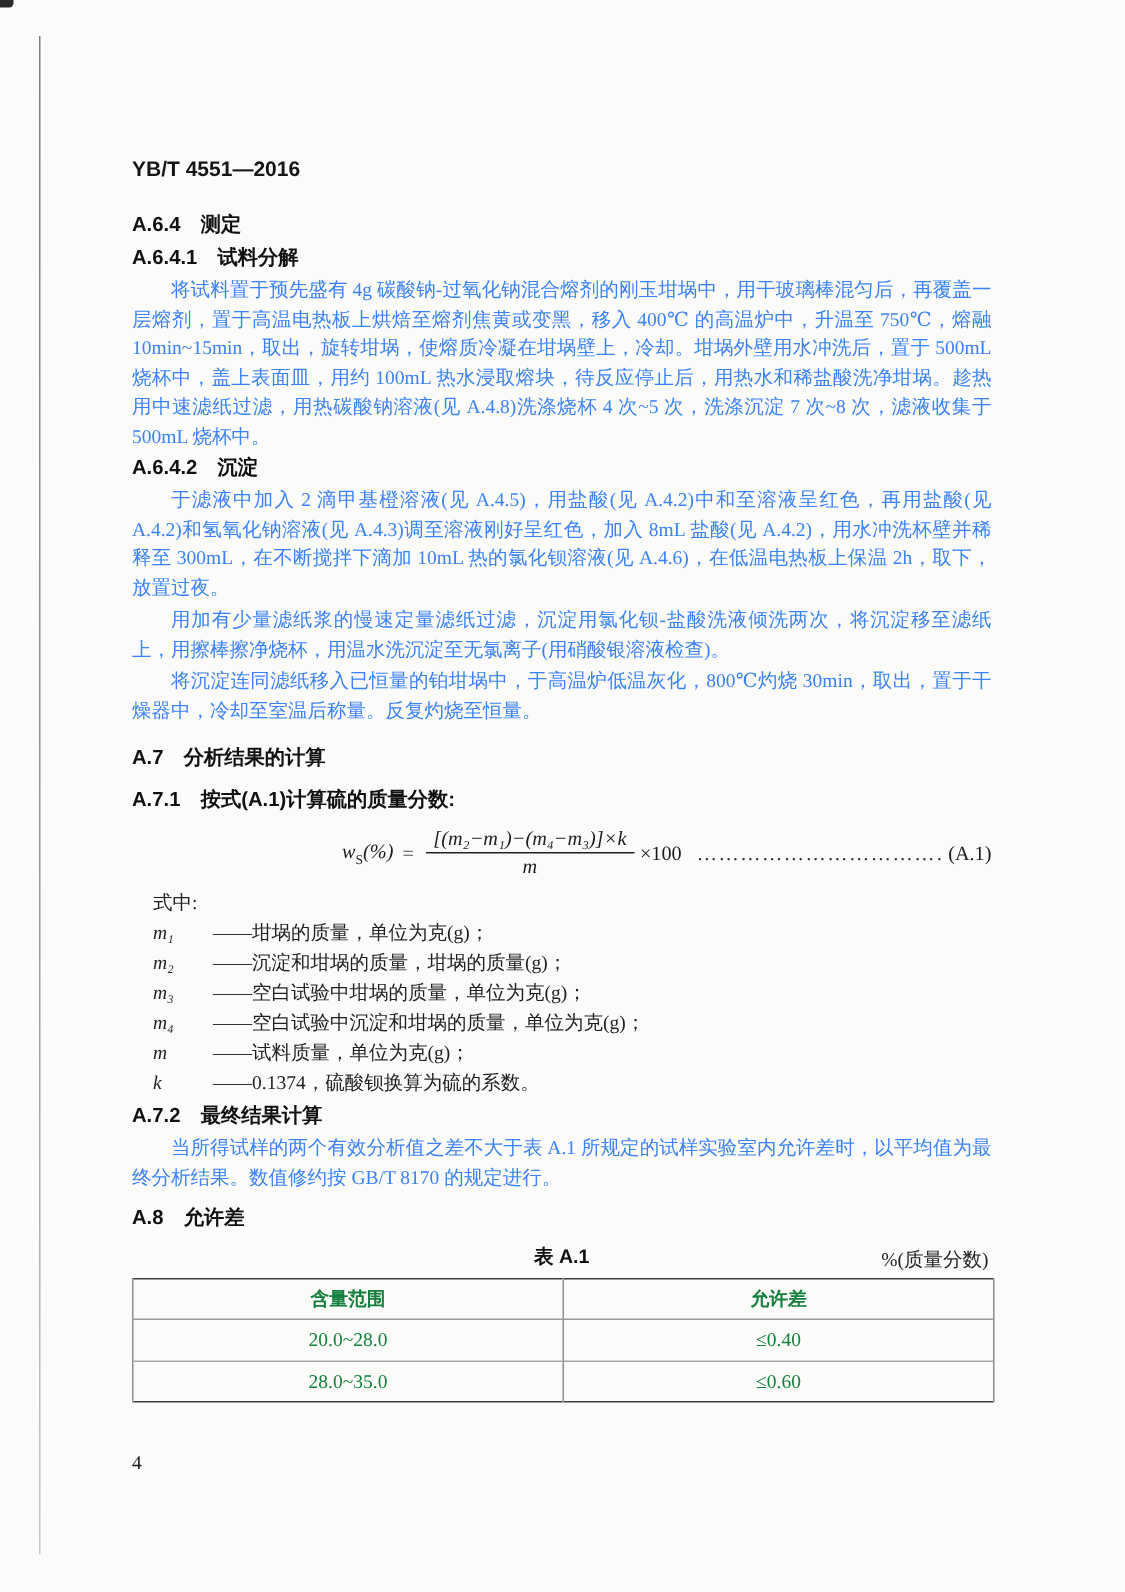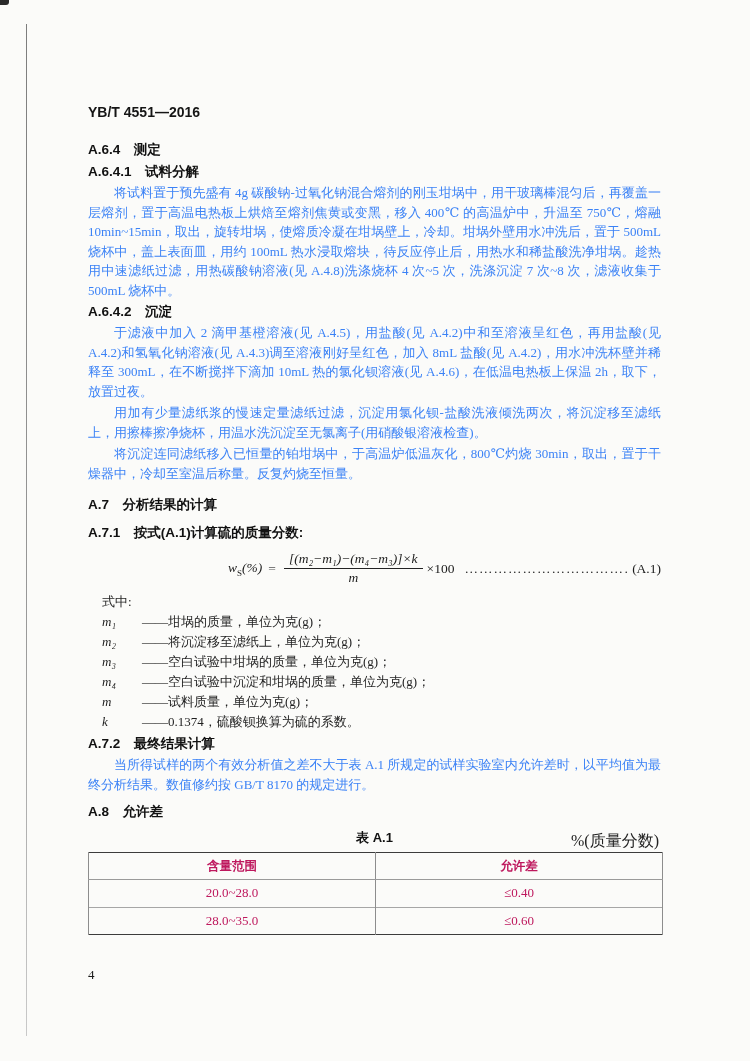--- a/index.html
+++ b/index.html
@@ -68,25 +68,25 @@
   .sym-row .sym { width:40px; font-style:italic; white-space:nowrap; }
   .sym-row .desc { flex:1; }
 
   
   .tbl-caption-row { position:relative; margin-top:8px; height:18px; }
   .cap-title {
     position:absolute; left:0; right:0; text-align:center;
     font-family:Liberation Sans, sans-serif;
     font-weight:bold; font-size:13px; color:#111;
   }
-  .cap-unit { position:absolute; right:2px; top:2px; font-size:16px; color:#222; }
+  .cap-unit { position:absolute; right:2px; top:2px; font-size:13px; color:#222; }
 
   table.a1 {
     width:575px; border-collapse:collapse; margin-top:5px;
-    font-size:13px; color:#be185d;
+    font-size:13px; color:#15803d;
   }
   table.a1 th, table.a1 td { text-align:center; }
   table.a1 th {
     font-family:"Liberation Sans","DejaVu Sans",sans-serif;
     font-weight:bold; height:27px; font-size:12.5px;
   }
   table.a1 td { height:27.5px;text-align:center; }
   table.a1 { border:1.5px solid #3c3c3c; }
   table.a1 th, table.a1 td { border-left:1px solid #8d8d8d; border-right:1px solid #8d8d8d; }
   table.a1 tr + tr th, table.a1 tbody td { border-top:1px solid #a6a6a6; }
@@ -135,21 +135,21 @@
     </div>
 
     <div class="where-label">式中:</div>
 
     <div class="sym-row">
       <span class="sym">m₁</span>
       <span class="desc">——坩埚的质量，单位为克(g)；</span>
     </div>
     <div class="sym-row">
       <span class="sym">m₂</span>
-      <span class="desc">——将沉淀移至滤纸上，单位为克(g)；</span>
+      <span class="desc">——沉淀和坩埚的质量，坩埚的质量(g)；</span>
     </div>
     <div class="sym-row">
       <span class="sym">m₃</span>
       <span class="desc">——空白试验中坩埚的质量，单位为克(g)；</span>
     </div>
     <div class="sym-row">
       <span class="sym">m₄</span>
       <span class="desc">——空白试验中沉淀和坩埚的质量，单位为克(g)；</span>
     </div>
     <div class="sym-row">

